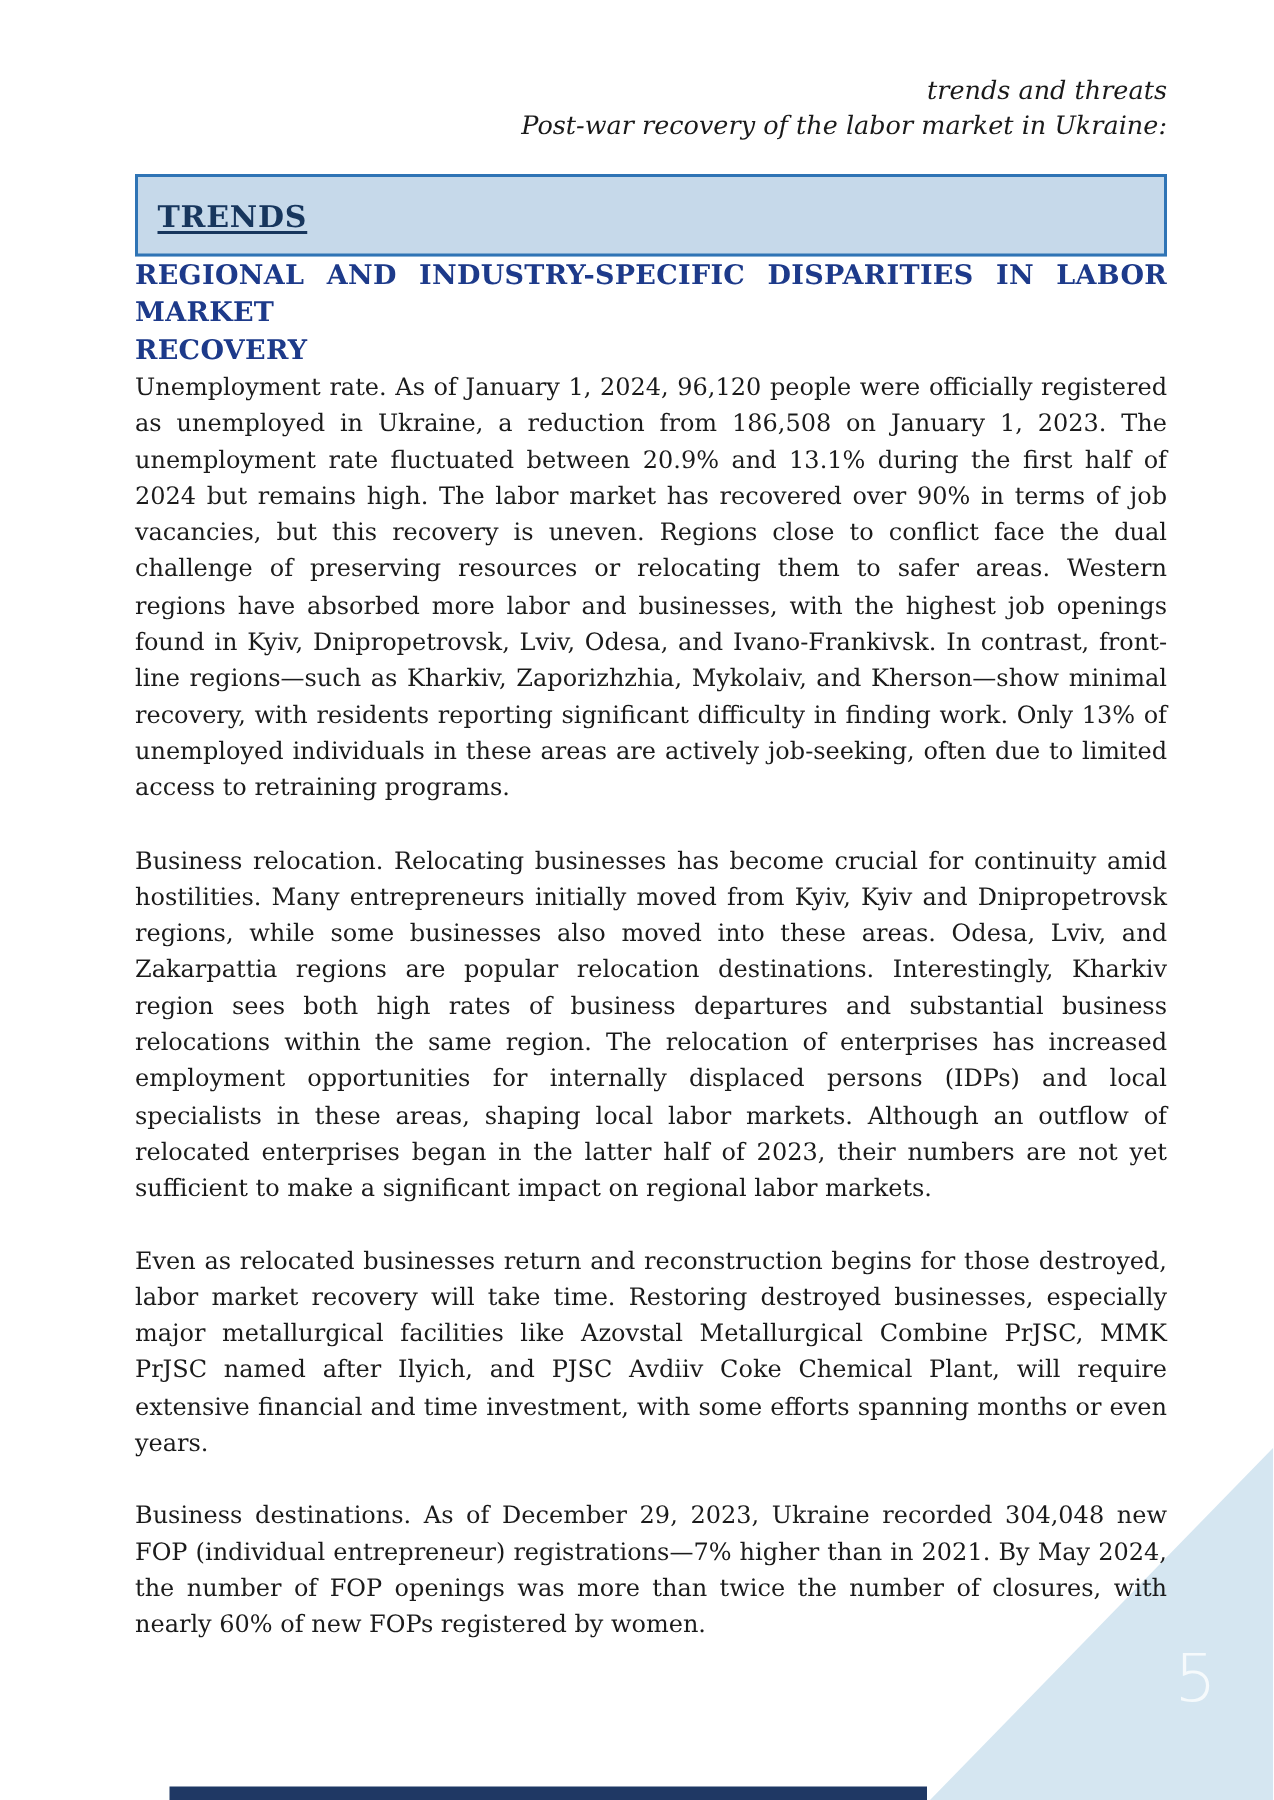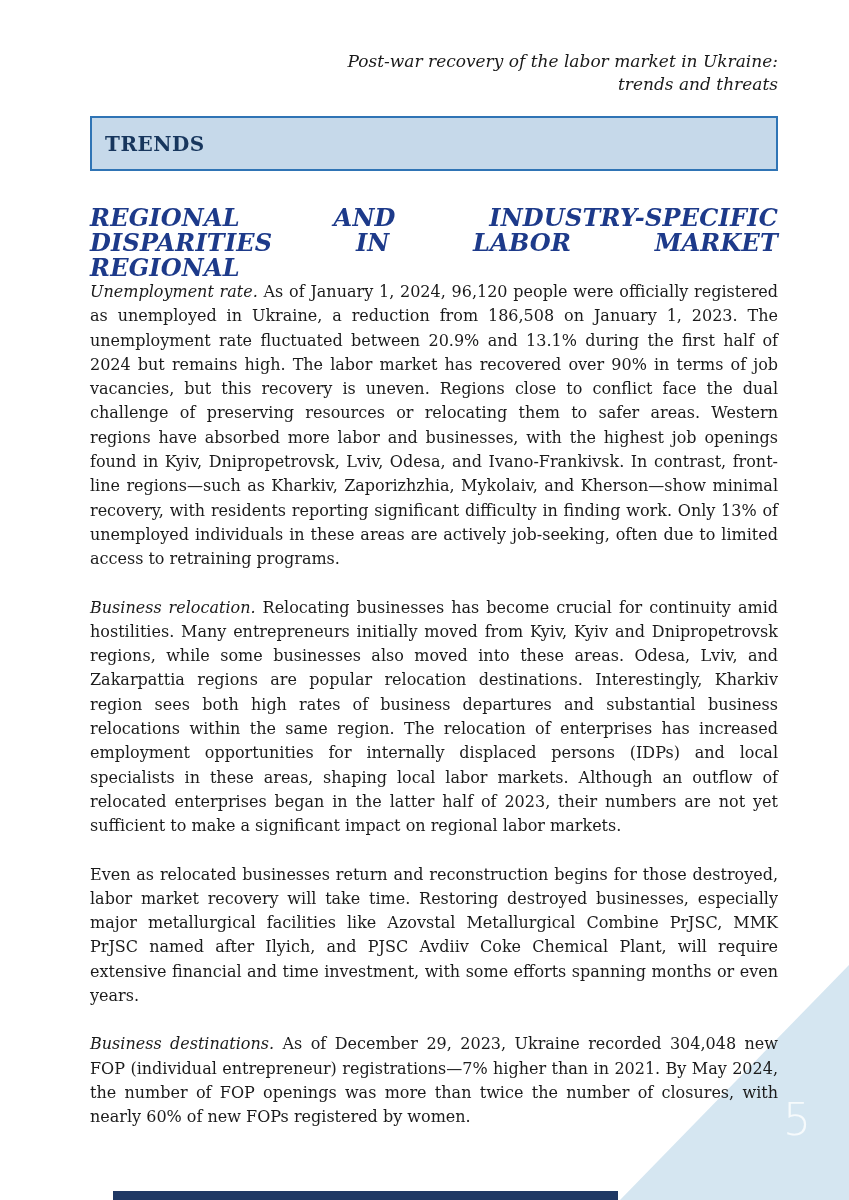--- a/index.html
+++ b/index.html
@@ -17,35 +17,35 @@
   .doc-header{
     text-align:right; font-style:italic; font-size:17px; line-height:23px;
     color:var(--header-text);
   }
   .trends-banner{
     margin-top:20px; height:55px; background:var(--banner-fill);
     border:2px solid var(--banner-border); display:flex; align-items:center;
   }
   .trends-label{
     margin-left:13px; font-size:20px; font-weight:bold; letter-spacing:.5px;
-    color:var(--banner-text); 
+    color:var(--banner-text); text-decoration:underline;
     text-underline-offset:3px;
   }
   .section-heading{
-    margin-top:34px; font-size:24px; font-weight:bold; font-style:italic;
+    font-size:18px; font-weight:bold; 
     color:var(--heading-text); line-height:25px; letter-spacing:.2px;
   }
   .heading-line1{ text-align:justify; text-align-last:justify; }
   .heading-line2{ text-align:left; }
   .doc-body p{
     font-size:16px; line-height:24.3px; text-align:justify;
     margin:0 0 24px 0; color:var(--body-text);
   }
   .doc-body p:last-child{ margin-bottom:0; }
-  .lead{ font-style:italic; }
+  .lead{ }
   .corner-triangle{
     position:absolute; right:0; bottom:0; width:229px; height:235px;
     background:var(--triangle-fill);
     clip-path:polygon(100% 0, 100% 100%, 0 100%);
     z-index:1;
   }
   .page-number{
     position:absolute; right:38px; bottom:55px; z-index:3;
     font-family:"DejaVu Sans", sans-serif; font-weight:300; font-size:44px;
     color:var(--page-number-text);
@@ -55,32 +55,32 @@
     background:var(--bottom-bar-fill); z-index:4;
   }
 </style>
 </head>
 <body>
 
 <div class="page">
   <div class="content">
 
     <header class="doc-header">
+      <div>trends and threats</div>
       <div>Post-war recovery of the labor market in Ukraine:</div>
-      <div>trends and threats</div>
     </header>
 
     <div class="trends-banner">
       <span class="trends-label">TRENDS</span>
     </div>
 
     <main class="doc-body">
       <h2 class="section-heading">
         <span class="heading-line1" style="display:block">REGIONAL AND INDUSTRY-SPECIFIC DISPARITIES IN LABOR MARKET</span>
-        <span class="heading-line2" style="display:block">REGIONAL</span>
+        <span class="heading-line2" style="display:block">RECOVERY</span>
       </h2>
 
 
       <p><span class="lead">Unemployment rate.</span><span> As of January 1, 2024, 96,120 people were officially registered as unemployed in Ukraine, a reduction from 186,508 on January 1, 2023. The unemployment rate fluctuated between 20.9% and 13.1% during the first half of 2024 but remains high. The labor market has recovered over 90% in terms of job vacancies, but this recovery is uneven. Regions close to conflict face the dual challenge of preserving resources or relocating them to safer areas. Western regions have absorbed more labor and businesses, with the highest job openings found in Kyiv, Dnipropetrovsk, Lviv, Odesa, and Ivano-Frankivsk. In contrast, front-line regions—such as Kharkiv, Zaporizhzhia, Mykolaiv, and Kherson—show minimal recovery, with residents reporting significant difficulty in finding work. Only 13% of unemployed individuals in these areas are actively job-seeking, often due to limited access to retraining programs.</span></p>
 
       <p><span class="lead">Business relocation.</span><span> Relocating businesses has become crucial for continuity amid hostilities. Many entrepreneurs initially moved from Kyiv, Kyiv and Dnipropetrovsk regions, while some businesses also moved into these areas. Odesa, Lviv, and Zakarpattia regions are popular relocation destinations. Interestingly, Kharkiv region sees both high rates of business departures and substantial business relocations within the same region. The relocation of enterprises has increased employment opportunities for internally displaced persons (IDPs) and local specialists in these areas, shaping local labor markets. Although an outflow of relocated enterprises began in the latter half of 2023, their numbers are not yet sufficient to make a significant impact on regional labor markets.</span></p>
 
       <p><span>Even as relocated businesses return and reconstruction begins for those destroyed, labor market recovery will take time. Restoring destroyed businesses, especially major metallurgical facilities like Azovstal Metallurgical Combine PrJSC, MMK PrJSC named after Ilyich, and PJSC Avdiiv Coke Chemical Plant, will require extensive financial and time investment, with some efforts spanning months or even years.</span></p>
 
       <p><span class="lead">Business destinations.</span><span> As of December 29, 2023, Ukraine recorded 304,048 new FOP (individual entrepreneur) registrations—7% higher than in 2021. By May 2024, the number of FOP openings was more than twice the number of closures, with nearly 60% of new FOPs registered by women.</span></p>

